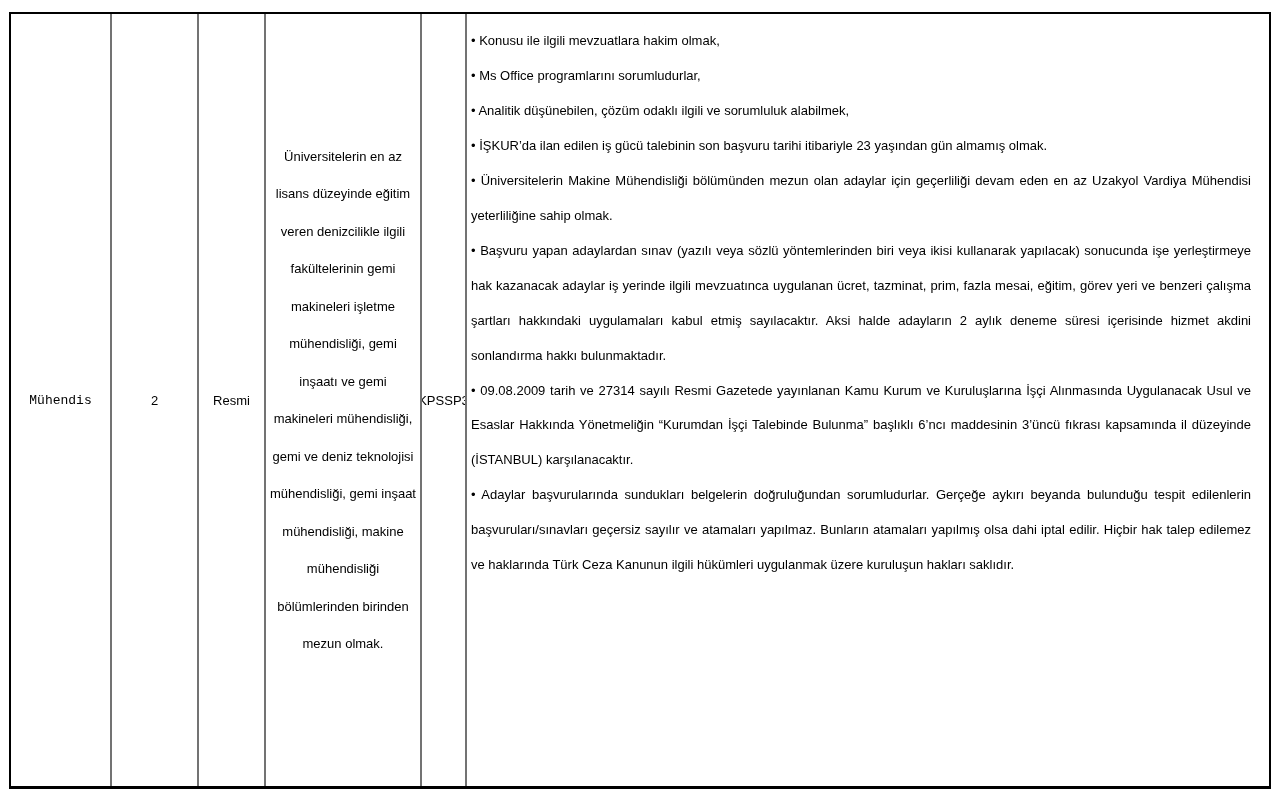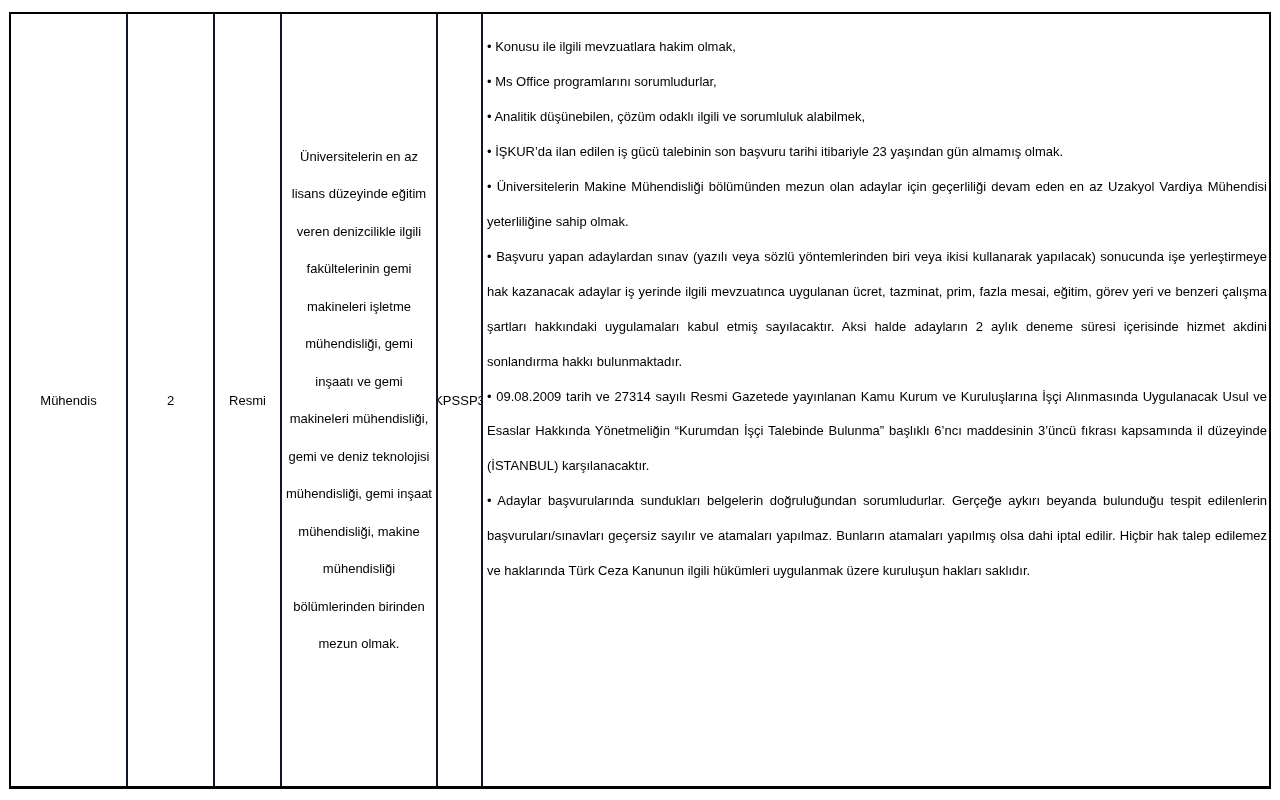--- a/index.html
+++ b/index.html
@@ -15,43 +15,43 @@
     position: absolute;
     left: 9px; top: 12px;
     width: 1262px; height: 777px;
     border: 2px solid #000;
     border-bottom-width: 3px;
     box-sizing: border-box;
     display: flex;
     background: #fff;
   }
   .col {
-    border-right: 2px solid #0f172a;
+    border-right: 2px solid #737373;
     box-sizing: border-box;
     display: flex;
     align-items: center;
     justify-content: center;
     font-size: 13px;
     overflow: hidden;
   }
   .col:last-child { border-right: none; }
-  .col-position  { width: 117px; }
+  .col-position  { width: 101px; font-family: Liberation Mono, monospace; }
   .col-quota     { width: 87px;  }
   .col-edulevel  { width: 67px;  }
   .col-edureq    {
     width: 156px;
     padding: 0 3px;
     text-align: center;
     line-height: 37.5px;
   }
   .col-exam      { width: 45px; }
   .col-req {
     flex: 1;
     display: block;
-    padding: 16px 0 0 4px;
+    padding: 10px 0 0 4px;
     font-size: 13px;
     line-height: 34.95px;
     text-align: justify;
   }
   .req-item {
     width: 780px;
     text-align: justify;
   }
   .bullet { white-space: pre; }
 </style>

